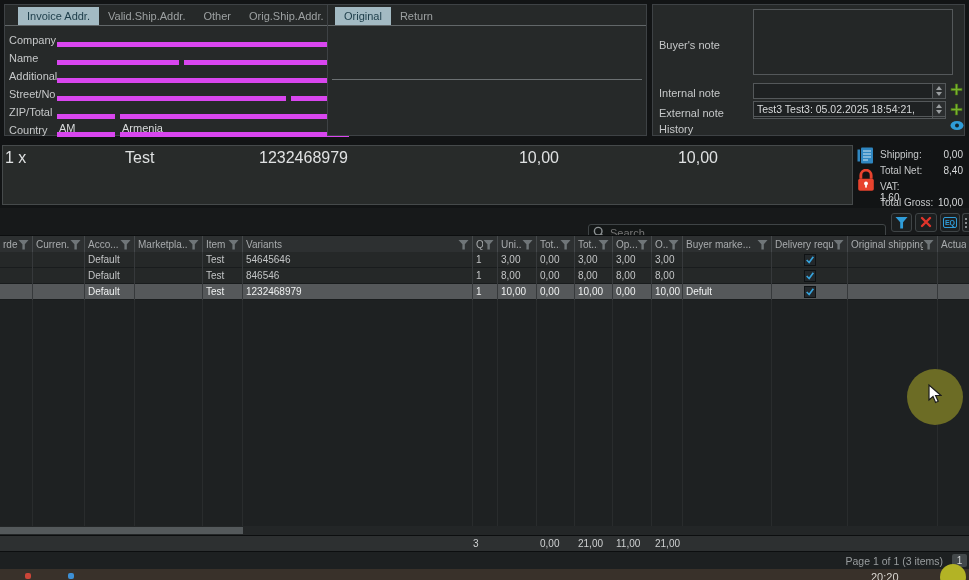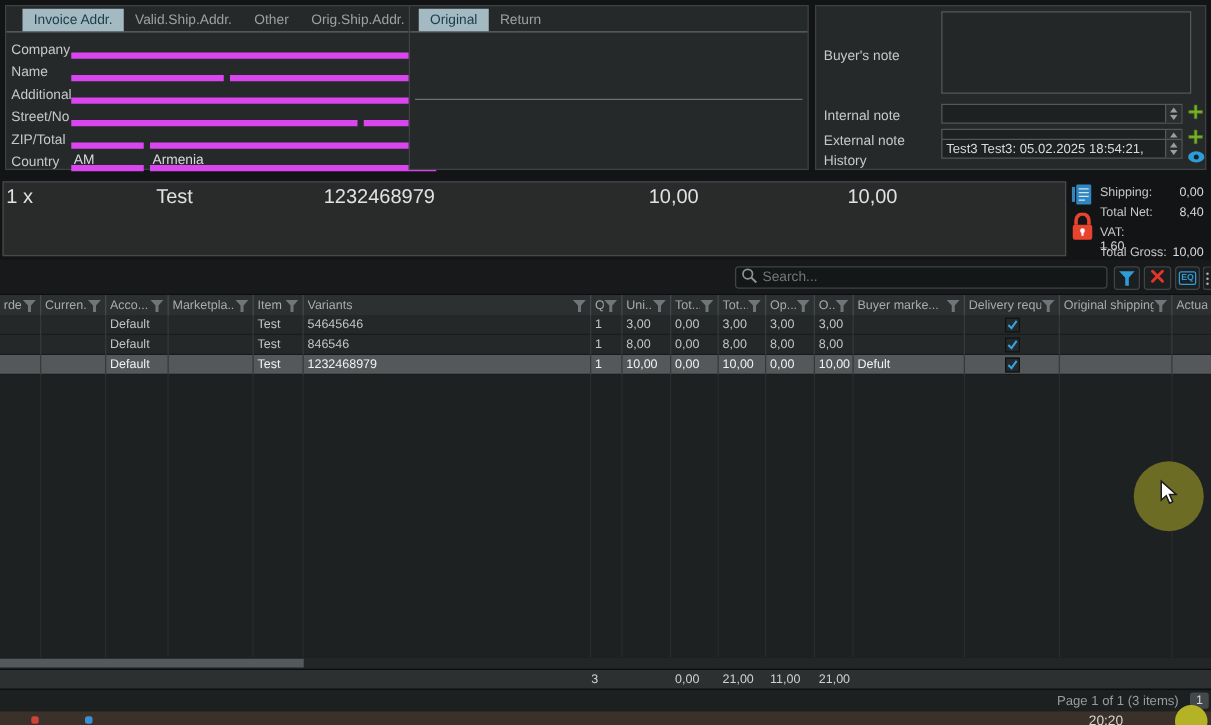--- a/index.html
+++ b/index.html
@@ -46,21 +46,21 @@
   .order-box { position:absolute; left:2px; top:145px; width:851px; height:60px;
                background:#282b2a; border:1px solid #464a4b; }
   .ol { position:absolute; top:3px; font-size:16px; color:#dfe1e2; white-space:nowrap; }
   
   .totals { position:absolute; left:855px; top:145px; width:110px; height:66px; font-size:10px; }
   .ticons { position:absolute; left:2px; top:2px; width:20px; display:flex; flex-direction:column; gap:3px; }
   .trow { position:absolute; left:25px; right:2px; display:flex; justify-content:space-between; }
   .tval { color:#d8dadb; }
   
   .toolbar { position:absolute; left:0; top:208px; width:969px; height:27px; background:#17191a; }
-  .searchbox { position:absolute; left:588px; top:5px; width:298px; height:18px; background:#141717;
+  .searchbox { position:absolute; left:588px; top:16px; width:298px; height:18px; background:#141717;
                border:1px solid #3f4446; border-radius:3px; display:flex; align-items:center; padding:0 4px; }
   .searchbox input { flex:1; border:none; background:transparent; color:#9ea2a4; font-size:11px;
                      font-family:"Liberation Sans",sans-serif; outline:none; padding-left:4px; }
   .tbtn { position:absolute; top:5px; height:19px; background:#1c1f20; border:1px solid #3f4446;
           border-radius:3px; display:flex; align-items:center; justify-content:center; }
   .funnel { width:11px; height:10px; background:#6f7578;
             clip-path:polygon(0 0,100% 0,62% 48%,62% 100%,40% 100%,40% 48%); }
   .funnel.blue { background:#2f9cd8; width:13px; height:12px; }
   .eq-glyph { font-size:7px; font-weight:bold; color:#2f9cd8; border:1px solid #2f9cd8; border-radius:2px; padding:1px 1px; line-height:7px; }
   .dots { display:flex; flex-direction:column; gap:2px; }
@@ -207,21 +207,21 @@
           <i class="spin-down"></i>
         </div>
     </div>
     <span class="note-side" style="left:297px; top:98px;">
       <svg width="13" height="13" viewBox="0 0 12 12">
           <path d="M5 1 h2 v4 h4 v2 h-4 v4 h-2 v-4 H1 V5 h4 z" fill="#79b32e" stroke="#4c7a16" stroke-width="0.6"></path>
         </svg>
     </span>
 
     <span class="nlabel" style="top:118px;">History</span>
-    <div class="note-box" style="top:106px;">
+    <div class="note-box" style="top:96px;">
       <div class="note-text">Test3 Test3: 05.02.2025 18:54:21,</div>
       <div class="spinner">
           <i class="spin-up"></i>
           <i class="spin-down"></i>
         </div>
     </div>
     <span class="note-side" style="left:297px; top:115px;">
       <svg width="14" height="11" viewBox="0 0 14 11">
           <ellipse cx="7" cy="5.5" rx="6.5" ry="4.5" fill="#2f9cd8"></ellipse>
           <circle cx="7" cy="5.5" r="2" fill="#11252e"></circle>

